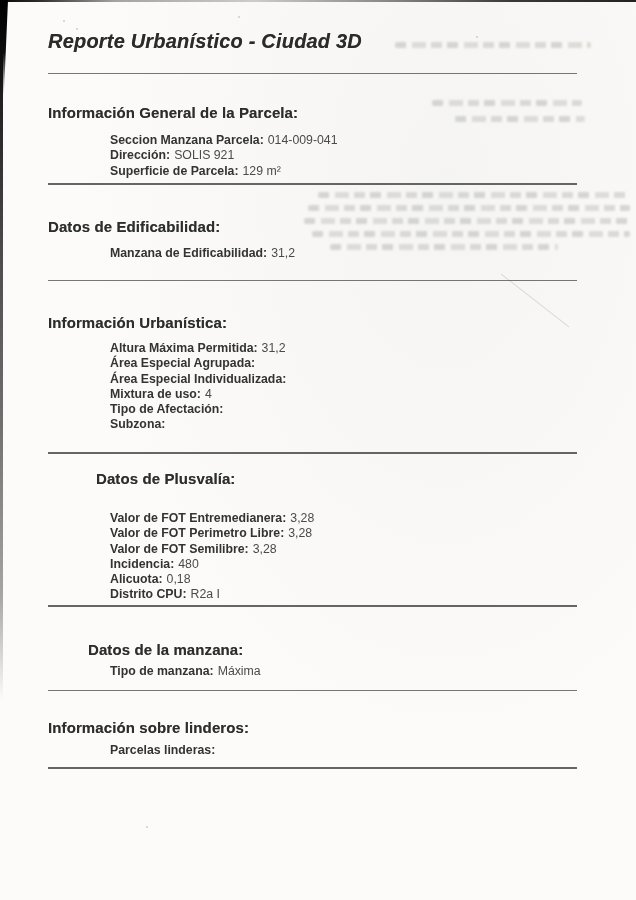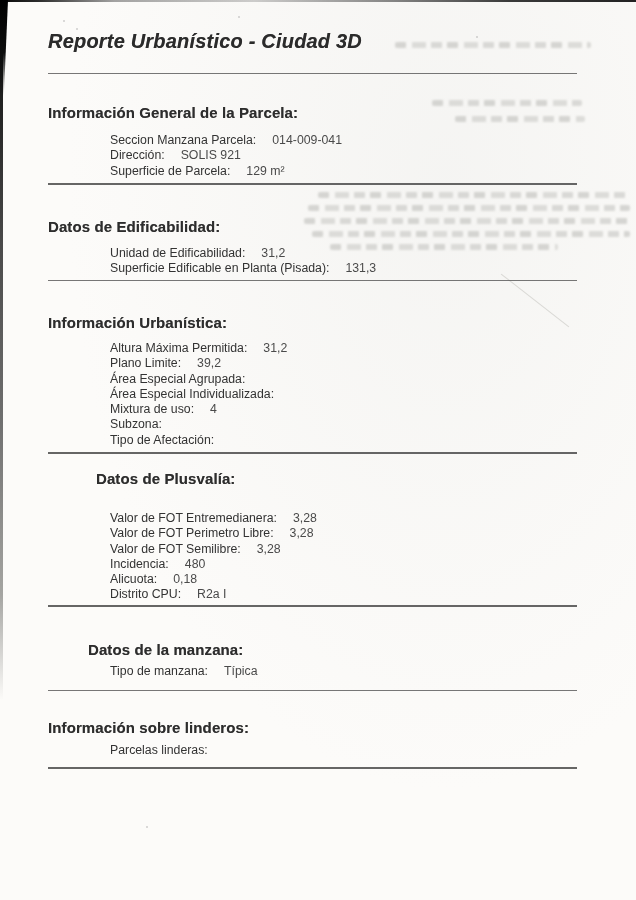--- a/index.html
+++ b/index.html
@@ -41,22 +41,22 @@
   .sec-heading{
     position:absolute;left:48px;
     font-size:15px;font-weight:bold;color:#2d2d2d;
     letter-spacing:.1px;
     text-shadow:0 0 .3px rgba(40,40,40,.5);
   }
   .fields{
     position:absolute;left:110px;
     font-size:12.3px;line-height:15.3px;color:#3d3d3d;
   }
-  .flabel{font-weight:normal;color:#333;}
-  .fvalue{font-weight:normal;color:#4a4a4a;margin-left:16px;}
+  .flabel{font-weight:bold;color:#333;}
+  .fvalue{font-weight:normal;color:#4a4a4a;margin-left:4px;}
   .rule{
     position:absolute;left:48px;width:529px;height:0;
     border:none;border-top:2px solid rgba(75,75,75,.85);
     margin:0;
   }
   .rule.thin{border-top-width:1.5px;border-top-color:rgba(85,85,85,.8);}
   
   .ghost{
     position:absolute;height:6px;
     filter:blur(1.3px);opacity:.5;border-radius:2px;
@@ -99,51 +99,49 @@
   <div class="sec-heading" style="top:104px;">Información General de la Parcela:</div>
   <div class="fields" style="top:133px;">
     <div><span class="flabel">Seccion Manzana Parcela:</span><span class="fvalue">014-009-041</span></div>
     <div><span class="flabel">Dirección:</span><span class="fvalue">SOLIS 921</span></div>
     <div><span class="flabel">Superficie de Parcela:</span><span class="fvalue">129 m²</span></div>
   </div>
   <hr class="rule" style="top:183px;">
 
   <div class="sec-heading" style="top:218px;">Datos de Edificabilidad:</div>
   <div class="fields" style="top:246px;">
-    <div><span class="flabel">Unidad de Edificabilidad:</span><span class="fvalue">31,2</span></div>
-    <div><span class="flabel">Superficie Edificable en Planta (Pisada):</span><span class="fvalue">131,3</span></div>
+    <div><span class="flabel">Manzana de Edificabilidad:</span><span class="fvalue">31,2</span></div>
   </div>
   <hr class="rule thin" style="top:280px;">
 
   <div class="sec-heading" style="top:314px;">Información Urbanística:</div>
   <div class="fields" style="top:341px;">
     <div><span class="flabel">Altura Máxima Permitida:</span><span class="fvalue">31,2</span></div>
-    <div><span class="flabel">Plano Limite:</span><span class="fvalue">39,2</span></div>
     <div><span class="flabel">Área Especial Agrupada:</span><span class="fvalue"></span></div>
     <div><span class="flabel">Área Especial Individualizada:</span><span class="fvalue"></span></div>
     <div><span class="flabel">Mixtura de uso:</span><span class="fvalue">4</span></div>
+    <div><span class="flabel">Tipo de Afectación:</span><span class="fvalue"></span></div>
     <div><span class="flabel">Subzona:</span><span class="fvalue"></span></div>
-    <div><span class="flabel">Tipo de Afectación:</span><span class="fvalue"></span></div>
   </div>
   <hr class="rule" style="top:452px;">
 
   <div class="sec-heading" style="top:470px;margin-left:48px;">Datos de Plusvalía:</div>
   <div class="fields" style="top:511px;">
     <div><span class="flabel">Valor de FOT Entremedianera:</span><span class="fvalue">3,28</span></div>
     <div><span class="flabel">Valor de FOT Perimetro Libre:</span><span class="fvalue">3,28</span></div>
     <div><span class="flabel">Valor de FOT Semilibre:</span><span class="fvalue">3,28</span></div>
     <div><span class="flabel">Incidencia:</span><span class="fvalue">480</span></div>
     <div><span class="flabel">Alicuota:</span><span class="fvalue">0,18</span></div>
     <div><span class="flabel">Distrito CPU:</span><span class="fvalue">R2a I</span></div>
   </div>
   <hr class="rule" style="top:605px;">
 
   <div class="sec-heading" style="top:641px;margin-left:40px;">Datos de la manzana:</div>
   <div class="fields" style="top:664px;">
-    <div><span class="flabel">Tipo de manzana:</span><span class="fvalue">Típica</span></div>
+    <div><span class="flabel">Tipo de manzana:</span><span class="fvalue">Máxima</span></div>
   </div>
   <hr class="rule thin" style="top:690px;">
 
   <div class="sec-heading" style="top:719px;">Información sobre linderos:</div>
   <div class="fields" style="top:743px;">
     <div><span class="flabel">Parcelas linderas:</span><span class="fvalue"></span></div>
   </div>
   <hr class="rule" style="top:767px;">
 
 </div>

